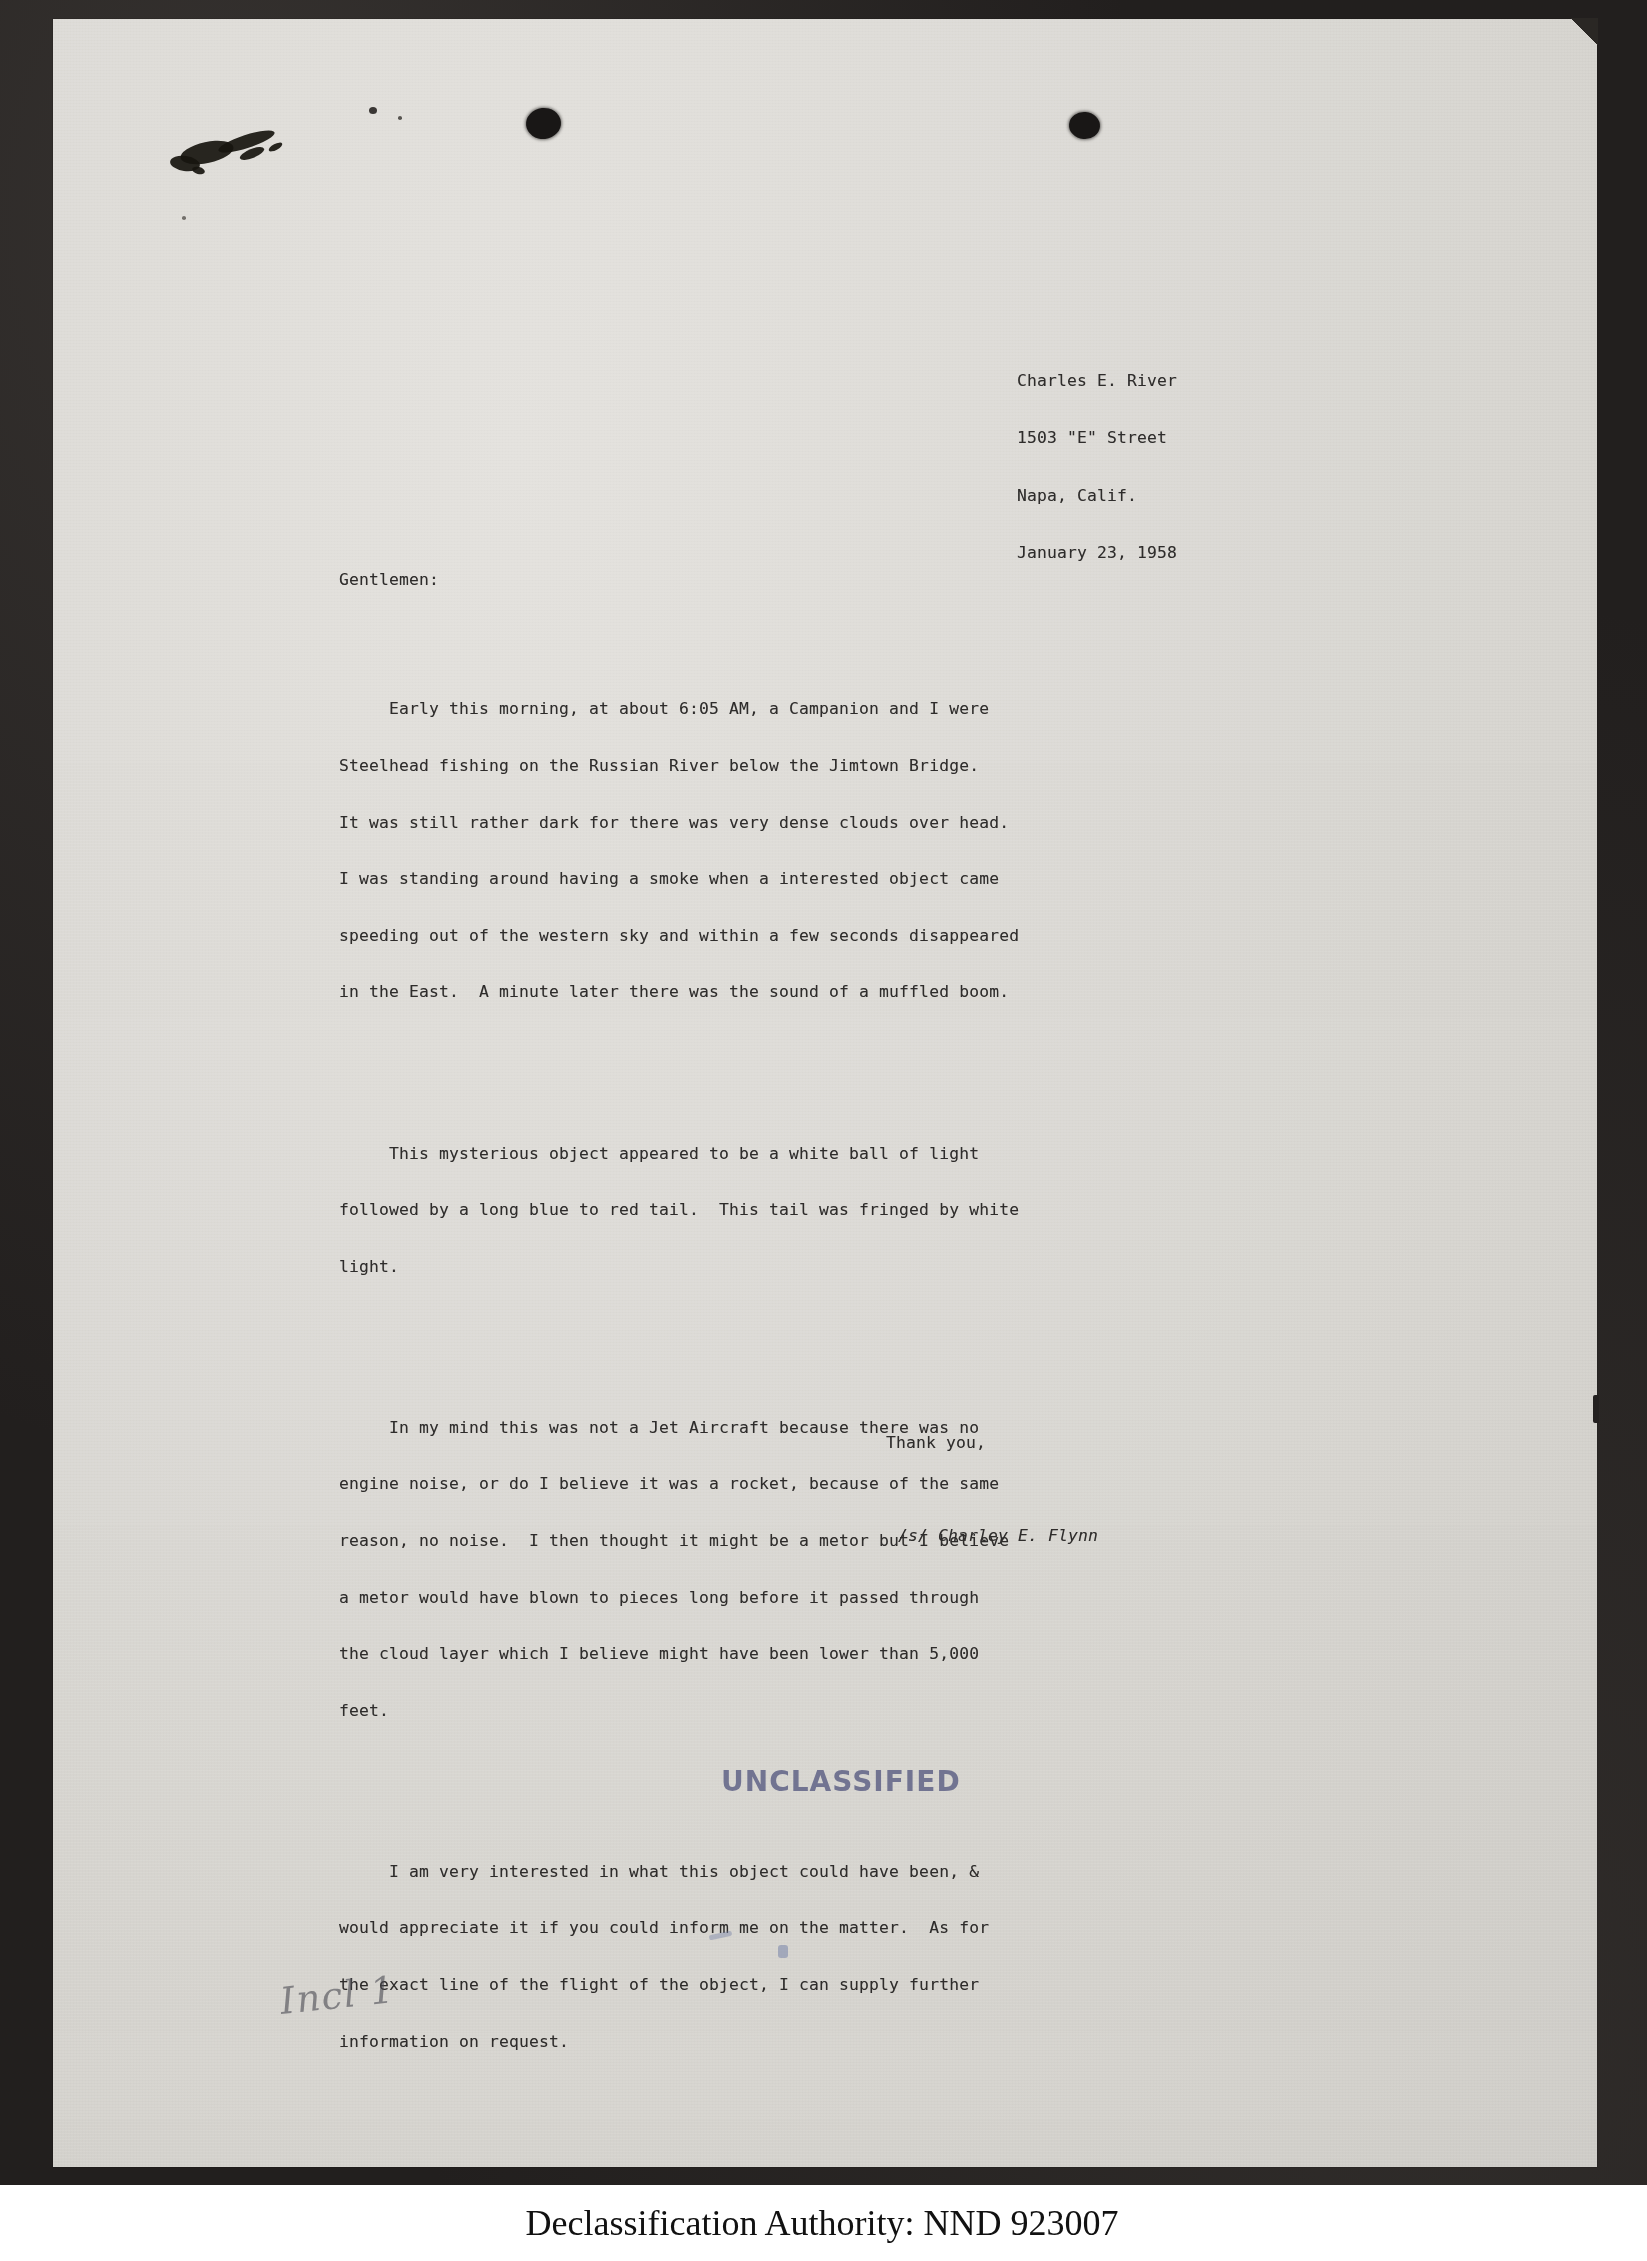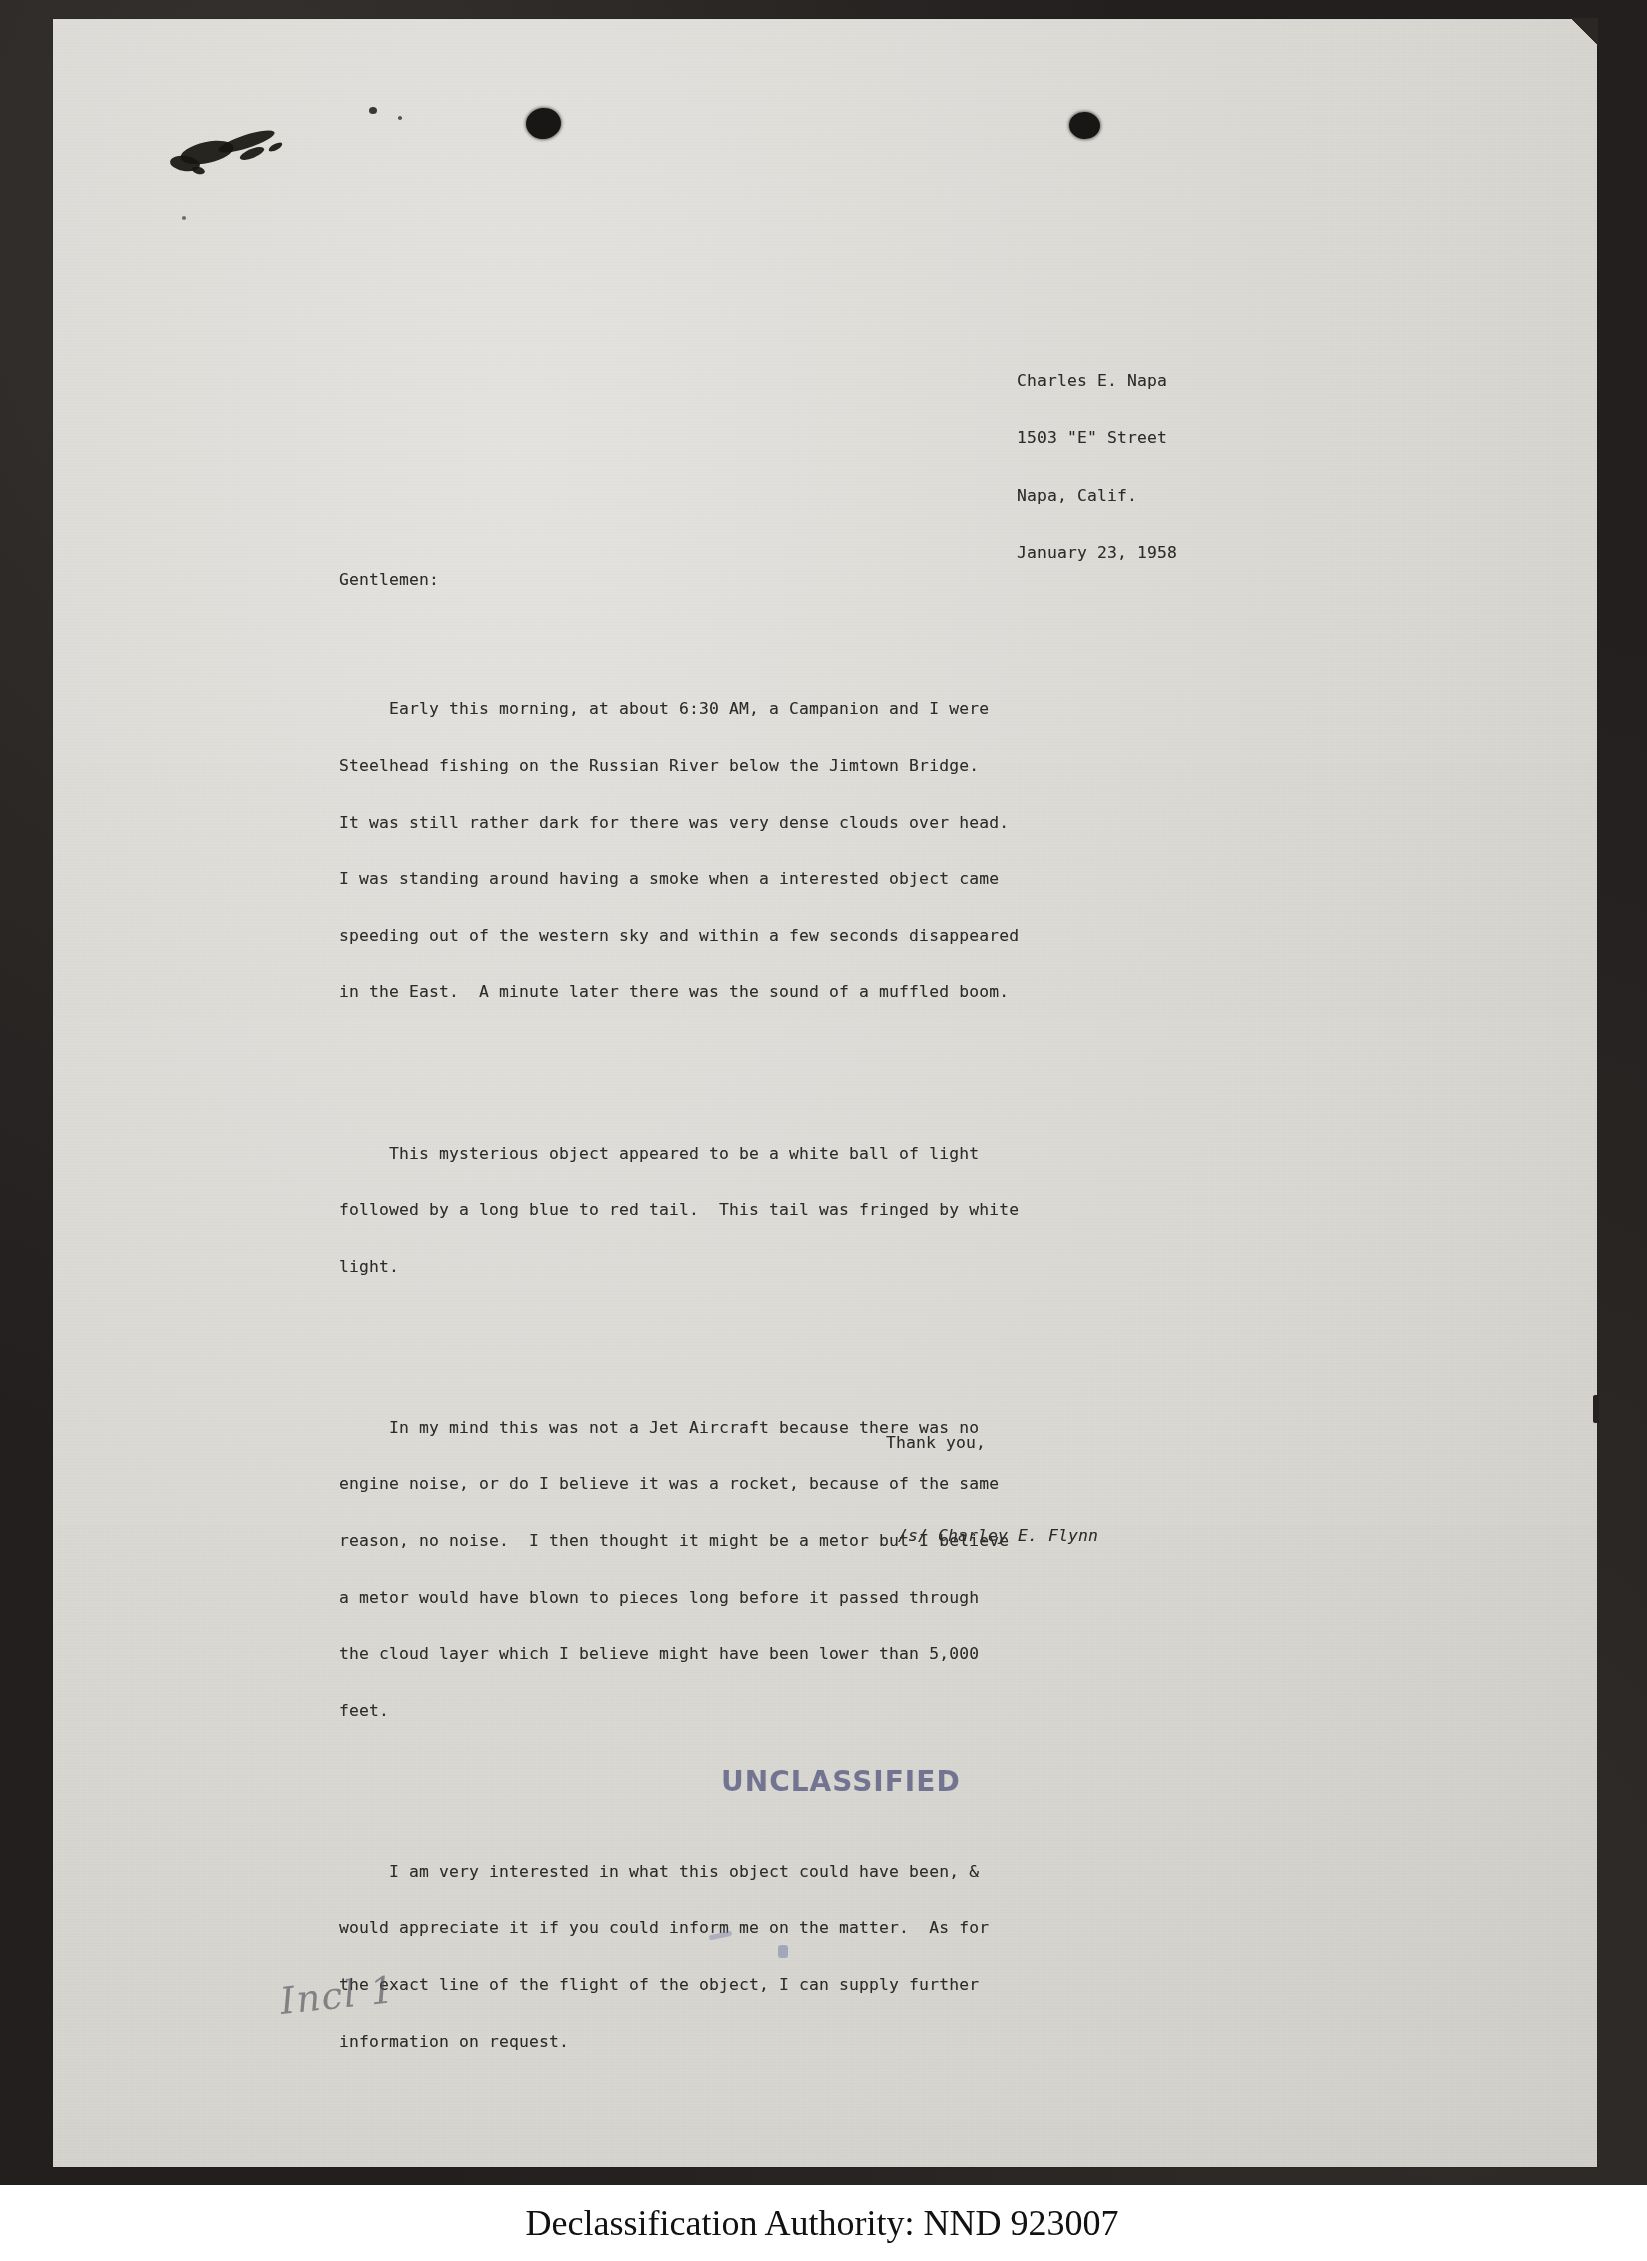--- a/index.html
+++ b/index.html
@@ -216,32 +216,32 @@
         <span class="sm3"></span>
       <span class="sm4"></span>
         <span class="sm5"></span>
         <span class="sm6"></span>
     </div>
     <div class="speck-a"></div>
     <div class="speck-b"></div>
     <div class="speck-c"></div>
 
     <div class="typed addr-block">
-      <div class="addr-line">Charles E. Napa</div>
+      <div class="addr-line">Charles E. River</div>
       <div class="addr-line">1503 "E" Street</div>
       <div class="addr-line">Napa, Calif.</div>
       <div class="addr-line">January 23, 1958</div>
     </div>
 
     <div class="typed salutation">Gentlemen:</div>
 
     <div class="typed body-block">
 
       <div class="para">
-        <div class="line">     Early this morning, at about 6:30 AM, a Campanion and I were</div>
+        <div class="line">     Early this morning, at about 6:05 AM, a Campanion and I were</div>
         <div class="line">Steelhead fishing on the Russian River below the Jimtown Bridge.</div>
         <div class="line">It was still rather dark for there was very dense clouds over head.</div>
         <div class="line">I was standing around having a smoke when a interested object came</div>
         <div class="line">speeding out of the western sky and within a few seconds disappeared</div>
         <div class="line">in the East.  A minute later there was the sound of a muffled boom.</div>
       </div>
 
       <div class="para">
         <div class="line">     This mysterious object appeared to be a white ball of light</div>
         <div class="line">followed by a long blue to red tail.  This tail was fringed by white</div>

